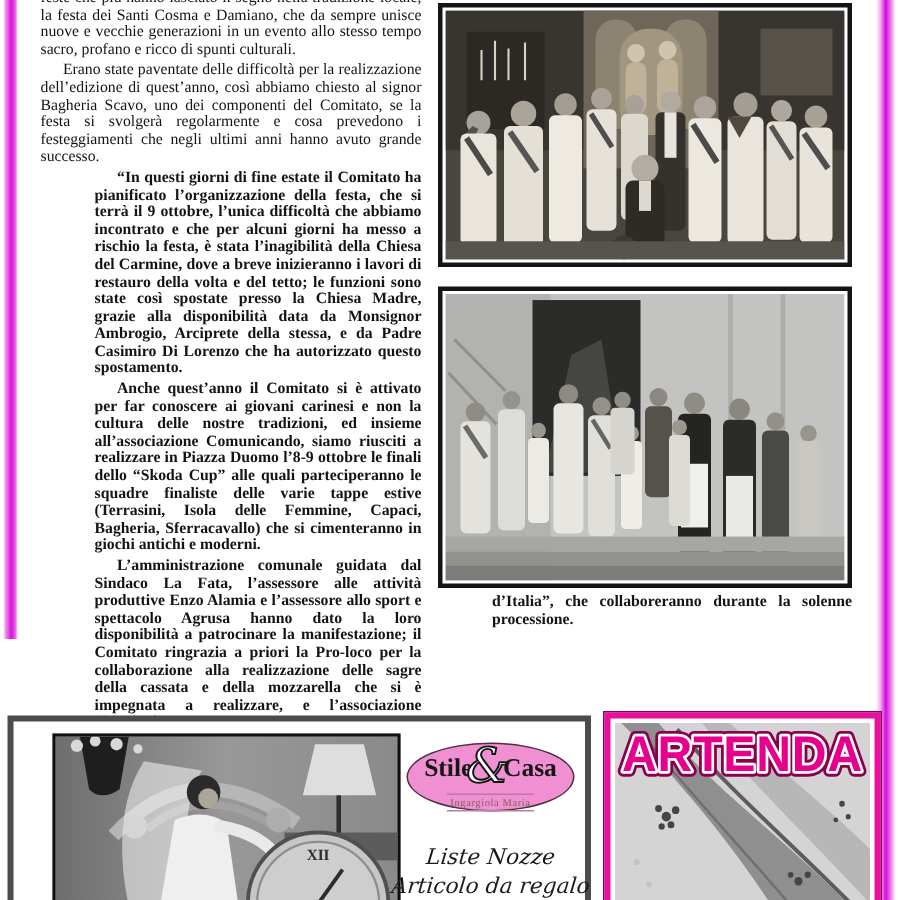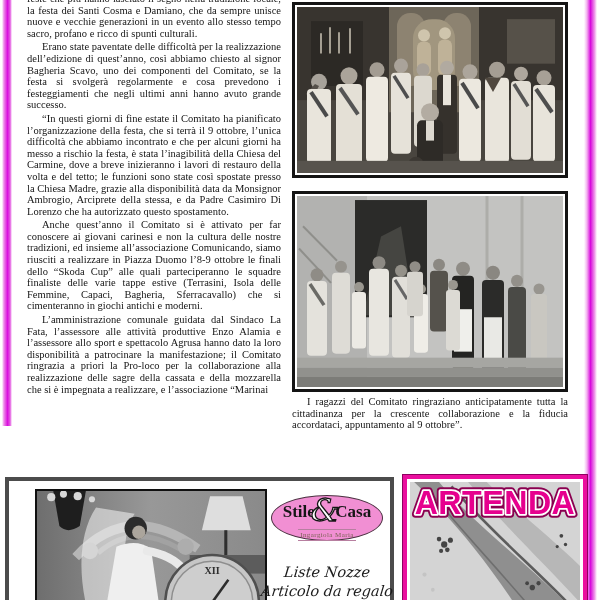--- a/index.html
+++ b/index.html
@@ -10,21 +10,21 @@
   .bar-left{position:absolute;left:2px;top:0;width:10px;height:426px;
     background:linear-gradient(90deg,#ffffff 0%,#ee8fe8 18%,#d911dd 55%,#e45fe2 82%,#ffffff 100%);}
   .bar-right{position:absolute;left:584px;top:0;width:13px;height:600px;
     background:linear-gradient(90deg,#ffffff 0%,#f3b3f0 22%,#d808dc 50%,#ef9ae9 82%,#ffffff 100%);}
 
   
   .col-left{position:absolute;left:27px;top:-7px;width:254px;}
   .col-left p, .col-right p{
     margin:0 0 2px 0;text-align:justify;font-size:10.5px;line-height:11.6px;color:#141414;}
   .col-left p.indent, .col-right p.indent{text-indent:15px;}
-  .col-left p.bold, .col-right p.bold{font-weight:normal;}
+  .col-left p.bold, .col-right p.bold{font-weight:bold;margin-left:36px;}
   .col-right{position:absolute;left:292px;top:396px;width:276px;}
 
   
   .photo-frame{position:absolute;left:292px;border:3px solid #141414;background:#fff;padding:2px;box-sizing:border-box;}
   .photo1{top:2px;width:276px;height:176px;}
   .photo2{top:191px;width:276px;height:201px;}
   .photo-frame svg{display:block;width:100%;height:100%;}
 
   
   .ad-stile{position:absolute;left:5px;top:477px;width:369px;height:140px;
@@ -232,21 +232,21 @@
       <g stroke="#68
 
 6864" stroke-width="2">
           <line x1="20" y1="162" x2="70" y2="188"></line>
           <line x1="120" y1="164" x2="170" y2="188"></line>
         </g>
     </svg>
   </div>
 
   <div class="col-right">
-    <p class="bold indent">I ragazzi del Comitato ringraziano anticipatamente tutta la cittadinanza per la crescente collaborazione e la fiducia accordataci, appuntamento al 9 ottobre”.</p>
+    <p class="bold">d’Italia”, che collaboreranno durante la solenne processione.</p>
   </div>
 
   <div class="ad-stile">
     <div class="ad-stile-inner">
       <div class="ad-stile-photo">
         <svg viewBox="0 0 224 124" preserveAspectRatio="none">
           <defs>
             <linearGradient id="gBg" x1="0" y1="0" x2="1" y2="0">
               <stop offset="0" stop-color="#6e6e6e"></stop>
                 <stop offset="0.5" stop-color="#989898"></stop>

